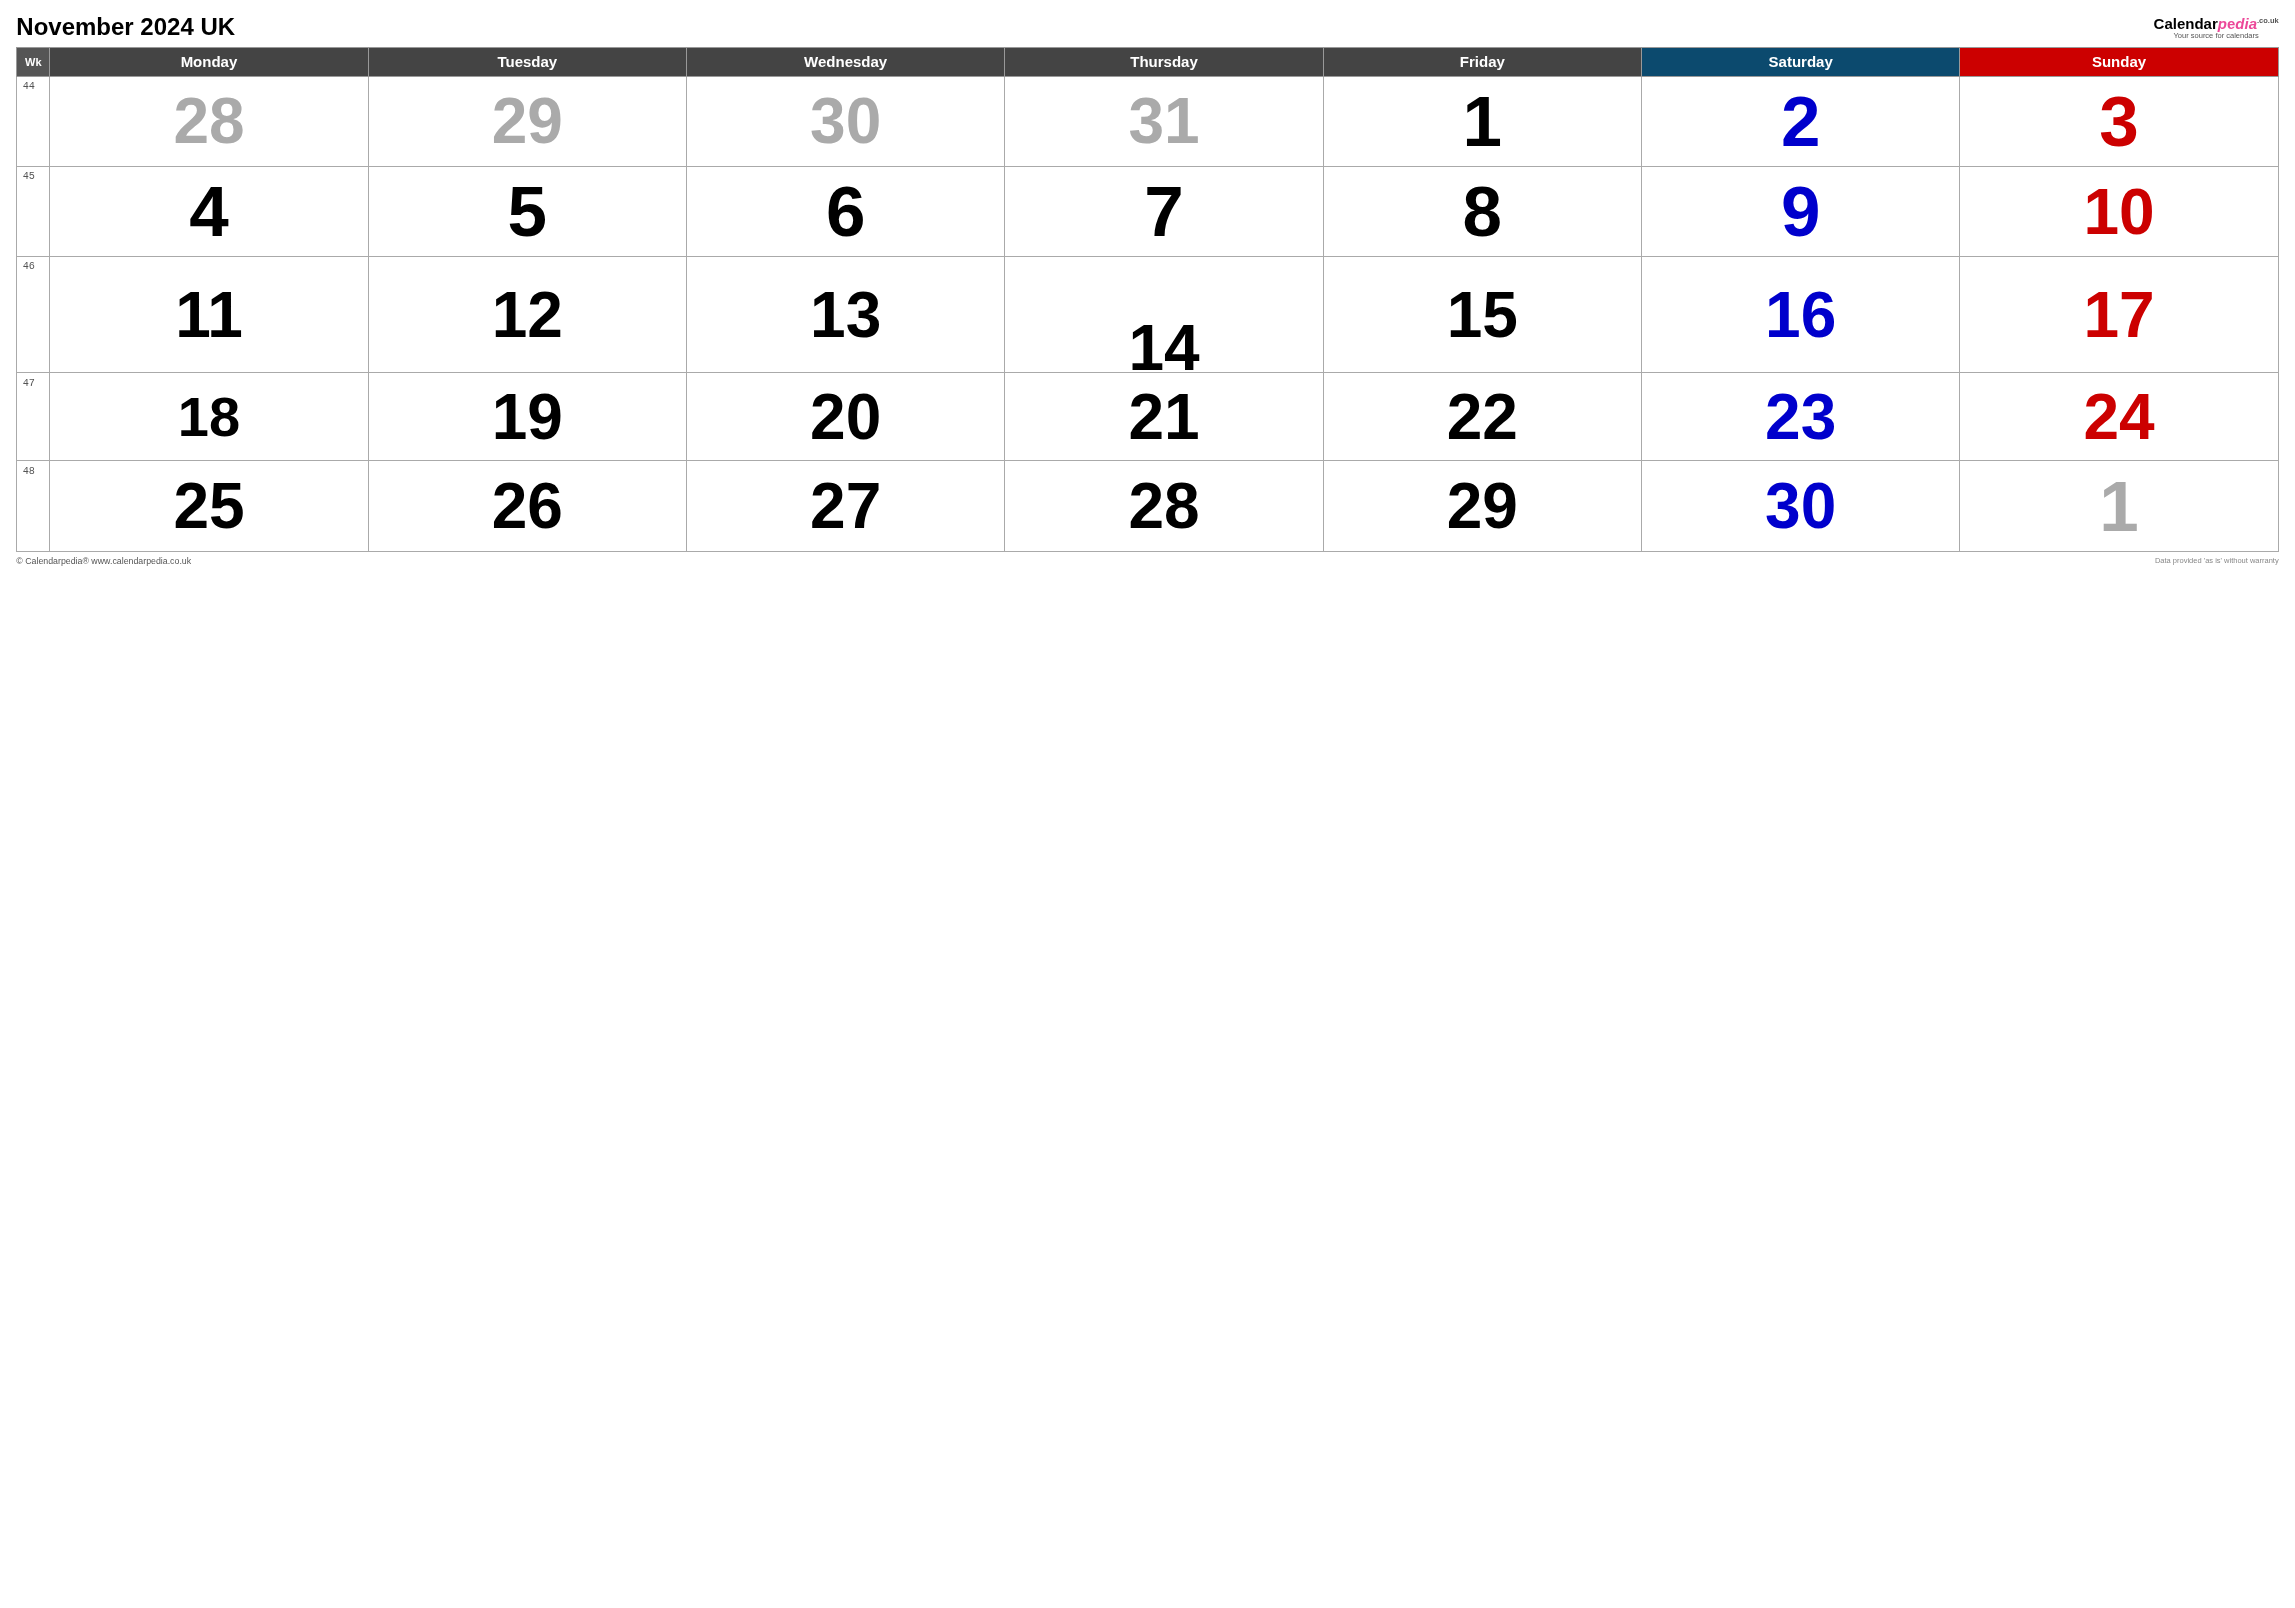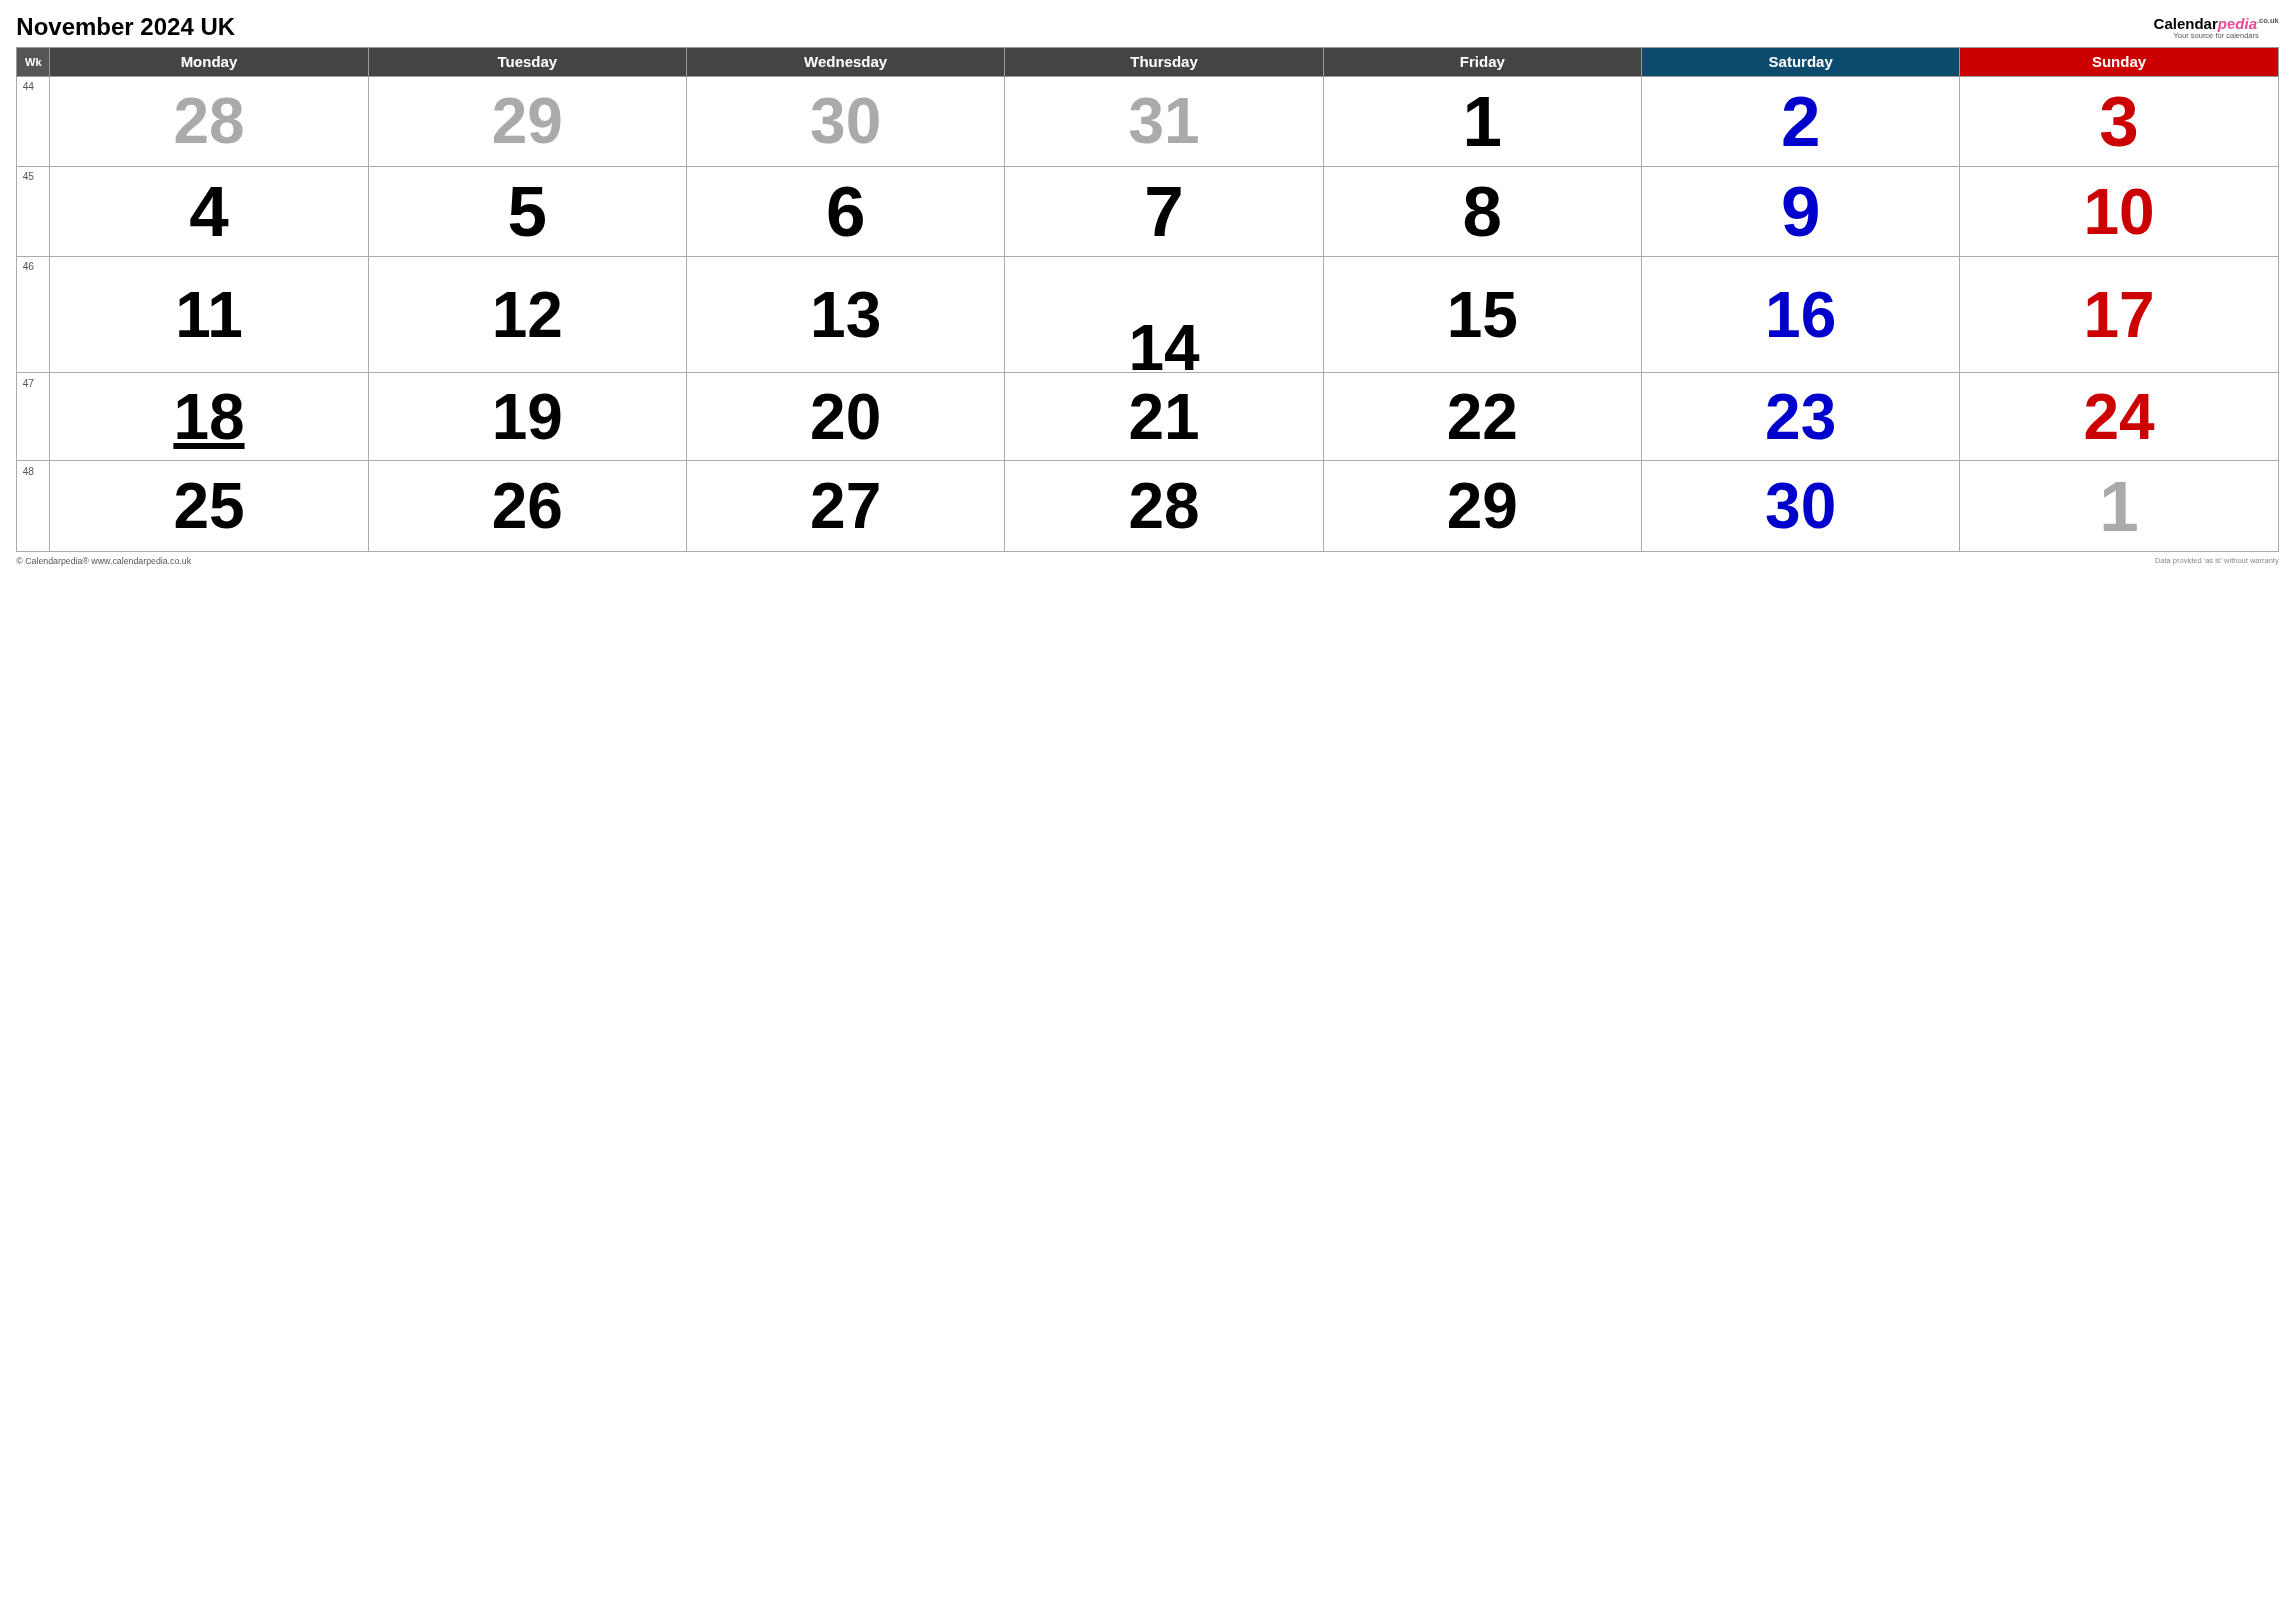--- a/index.html
+++ b/index.html
@@ -105,20 +105,21 @@
       position: relative;
     }
 
     .wk-cell {
       font-size: 10.2px;
       color: #555;
       vertical-align: top;
       text-align: left;
       width: 33px;
       font-weight: normal;
+      font-family: Liberation Mono, monospace;
     }
 
     .day-num {
       display: flex;
       justify-content: center;
       align-items: center;
       height: 100%;
       font-weight: 900;
     }
 
@@ -264,21 +265,21 @@
         <td>
           <span class="day-num blue" style="font-size: 64px;">16</span>
         </td>
         <td>
           <span class="day-num red" style="font-size: 64px;">17</span>
         </td>
       </tr>
       <tr>
         <td class="wk-cell">47</td>
         <td>
-          <span class="day-num black" style="font-size: 64px; text-decoration: underline;">18</span>
+          <span class="day-num black" style="font-size: 56px;">18</span>
         </td>
         <td>
           <span class="day-num black" style="font-size: 64px;">19</span>
         </td>
         <td>
           <span class="day-num black" style="font-size: 64px;">20</span>
         </td>
         <td>
           <span class="day-num black" style="font-size: 64px;">21</span>
         </td>

